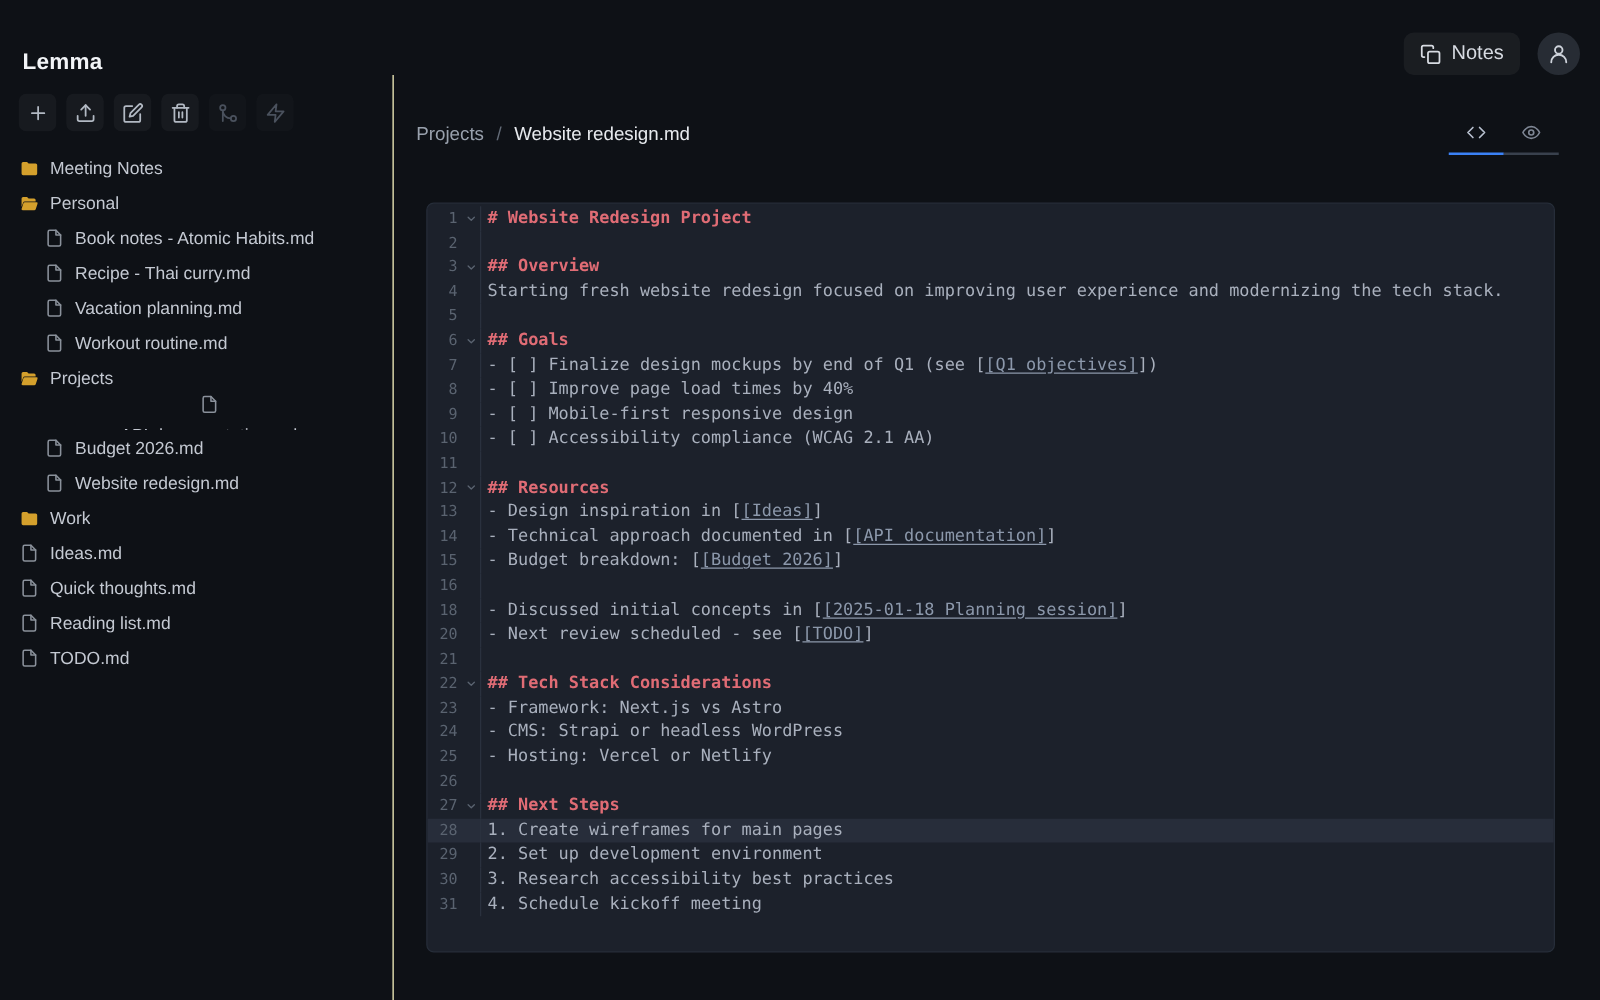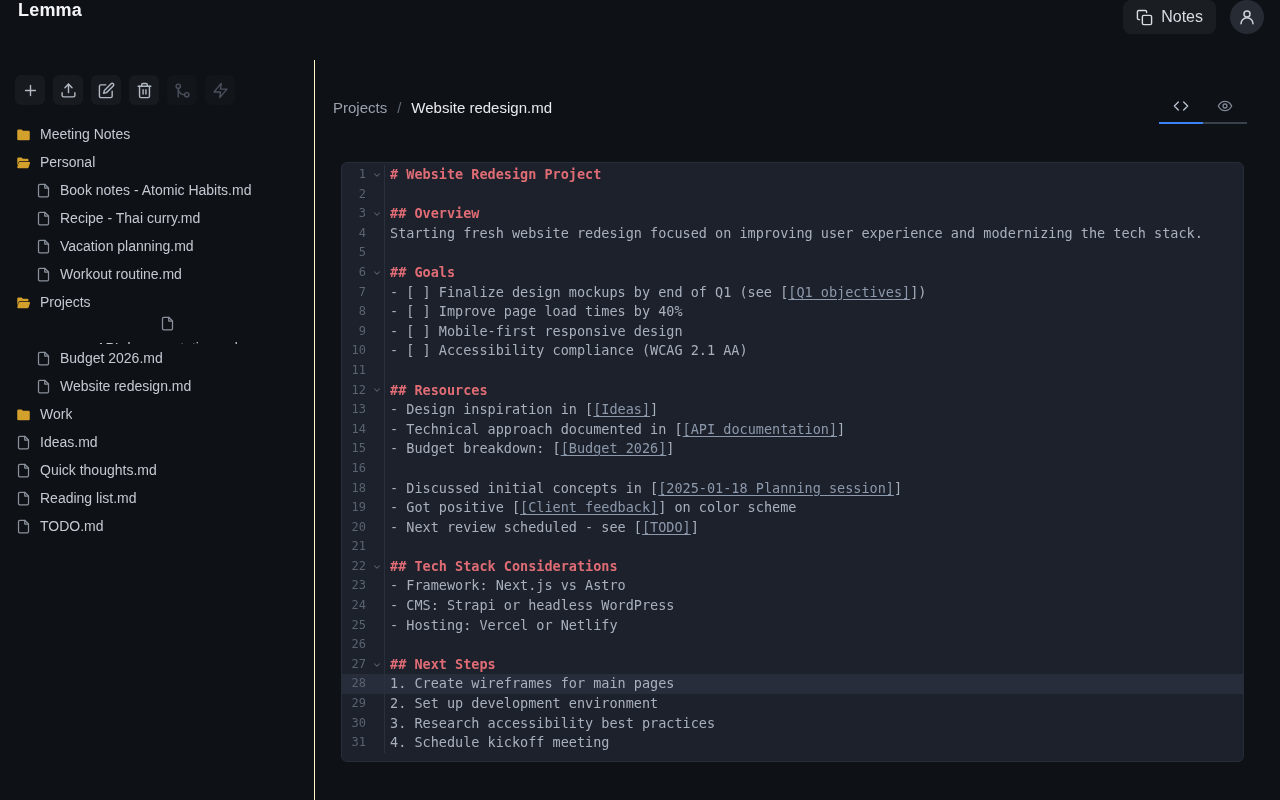--- a/index.html
+++ b/index.html
@@ -5,21 +5,21 @@
   * { box-sizing: border-box; }
   html, body { margin: 0; padding: 0; }
   body {
     width: 1280px; height: 800px;
     background: #0e1116;
     font-family: "Liberation Sans", sans-serif;
     overflow: hidden;
   }
 
   
-  .topbar { height: 60px; display: flex; align-items: flex-start; justify-content: space-between; padding: 0 16px; }
+  .topbar { height: 60px; display: flex; align-items: flex-end; justify-content: space-between; padding: 0 16px; }
   .app-title { font-size: 18px; font-weight: 700; color: #f2f4f7; padding-left: 2px; letter-spacing: .2px; }
   .topbar-right { display: flex; align-items: center; gap: 14px; }
   .notes-btn { display: flex; align-items: center; gap: 8px; background: rgba(255,255,255,.05); border: none; color: #d7dbe2; font-family: inherit; font-size: 16px; padding: 8px 13px; border-radius: 8px; cursor: pointer; }
   .avatar-btn { width: 34px; height: 34px; border-radius: 50%; background: #272c34; border: none; color: #ced3db; display: flex; align-items: center; justify-content: center; cursor: pointer; }
 
   
   .layout { display: flex; height: 740px; }
 
   
   .sidebar { width: 315px; flex: none; border-right: 1px solid #fef9c3; padding-top: 15px; }
@@ -335,21 +335,20 @@
             <div class="cm-line"><span class="ln">10</span><span class="fold"></span><span class="code"><span class="tok-t">- [ ] Accessibility compliance (WCAG 2.1 AA)</span></span></div>
             <div class="cm-line"><span class="ln">11</span><span class="fold"></span><span class="code"></span></div>
             <div class="cm-line"><span class="ln">12</span><span class="fold"><span class="icon i10"><svg viewBox="0 0 24 24" fill="none" stroke="currentColor" stroke-width="2.5" stroke-linecap="round" stroke-linejoin="round">
                     <path d="m6 9 6 6 6-6"></path>
                   </svg></span></span><span class="code"><span class="tok-h">## Resources</span></span></div>
             <div class="cm-line"><span class="ln">13</span><span class="fold"></span><span class="code"><span class="tok-t">- Design inspiration in [</span><span class="tok-l">[Ideas]</span><span class="tok-t">]</span></span></div>
             <div class="cm-line"><span class="ln">14</span><span class="fold"></span><span class="code"><span class="tok-t">- Technical approach documented in [</span><span class="tok-l">[API documentation]</span><span class="tok-t">]</span></span></div>
             <div class="cm-line"><span class="ln">15</span><span class="fold"></span><span class="code"><span class="tok-t">- Budget breakdown: [</span><span class="tok-l">[Budget 2026]</span><span class="tok-t">]</span></span></div>
             <div class="cm-line"><span class="ln">16</span><span class="fold"></span><span class="code"></span></div>
             <div class="cm-line"><span class="ln">18</span><span class="fold"></span><span class="code"><span class="tok-t">- Discussed initial concepts in [</span><span class="tok-l">[2025-01-18 Planning session]</span><span class="tok-t">]</span></span></div>
-            <div class="cm-line"><span class="ln">19</span><span class="fold"></span><span class="code"><span class="tok-t">- Got positive [</span><span class="tok-l">[Client feedback]</span><span class="tok-t">] on color scheme</span></span></div>
             <div class="cm-line"><span class="ln">20</span><span class="fold"></span><span class="code"><span class="tok-t">- Next review scheduled - see [</span><span class="tok-l">[TODO]</span><span class="tok-t">]</span></span></div>
             <div class="cm-line"><span class="ln">21</span><span class="fold"></span><span class="code"></span></div>
             <div class="cm-line"><span class="ln">22</span><span class="fold"><span class="icon i10"><svg viewBox="0 0 24 24" fill="none" stroke="currentColor" stroke-width="2.5" stroke-linecap="round" stroke-linejoin="round">
                     <path d="m6 9 6 6 6-6"></path>
                   </svg></span></span><span class="code"><span class="tok-h">## Tech Stack Considerations</span></span></div>
             <div class="cm-line"><span class="ln">23</span><span class="fold"></span><span class="code"><span class="tok-t">- Framework: Next.js vs Astro</span></span></div>
             <div class="cm-line"><span class="ln">24</span><span class="fold"></span><span class="code"><span class="tok-t">- CMS: Strapi or headless WordPress</span></span></div>
             <div class="cm-line"><span class="ln">25</span><span class="fold"></span><span class="code"><span class="tok-t">- Hosting: Vercel or Netlify</span></span></div>
             <div class="cm-line"><span class="ln">26</span><span class="fold"></span><span class="code"></span></div>
             <div class="cm-line"><span class="ln">27</span><span class="fold"><span class="icon i10"><svg viewBox="0 0 24 24" fill="none" stroke="currentColor" stroke-width="2.5" stroke-linecap="round" stroke-linejoin="round">

